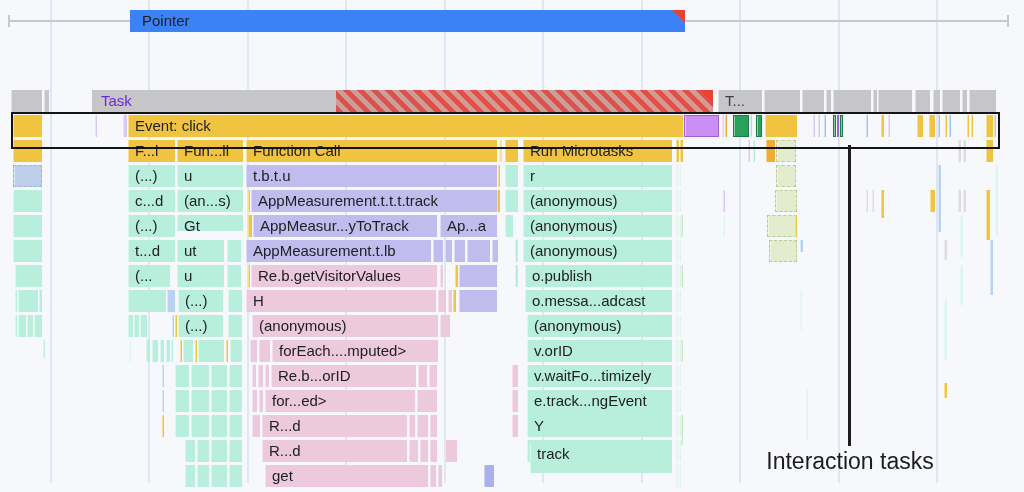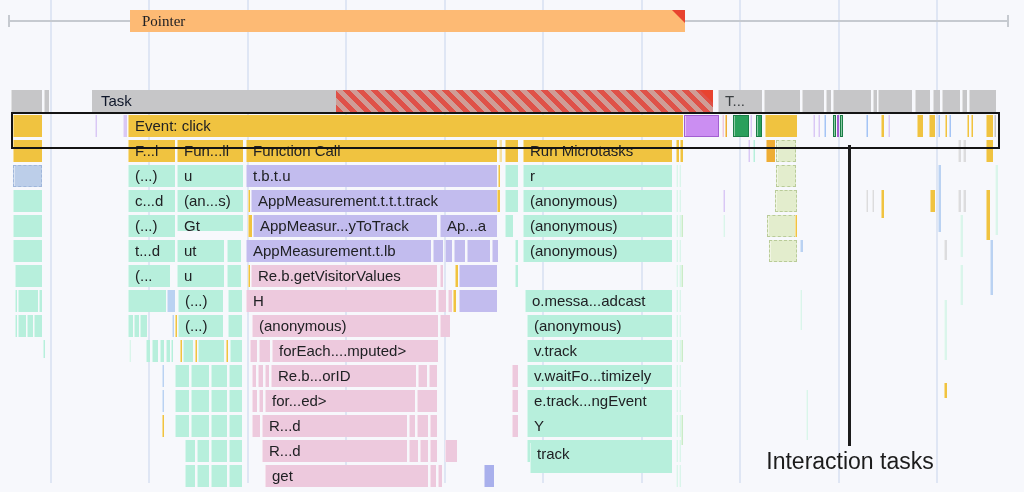--- a/index.html
+++ b/index.html
@@ -24,21 +24,21 @@
   .whisker-tick{position:absolute;width:2px;height:12px;z-index:1;}
   .pointer-bar{
     position:absolute;left:130px;top:10px;width:555px;height:22px;z-index:2;
     font-size:15px;line-height:22px;color:#202124;
   }
   .pointer-bar .lbl{padding-left:12px;}
   .corner-tri{position:absolute;right:0;top:0;width:0;height:0;
     border-left:13px solid transparent;border-top:13px solid #e8432f;}
   
   .task-main{position:absolute;left:92px;top:90px;width:543px;height:22px;z-index:2;
-    font-size:15px;line-height:22px;color:#0f172a;}
+    font-size:15px;line-height:22px;color:#6d28d9;}
   .task-main .lbl{padding-left:9px;position:relative;z-index:2;}
   .task-stripes{position:absolute;left:244px;top:0;width:377px;height:22px;
     background:repeating-linear-gradient(45deg,#df5148 0 5px,#cf9d97 5px 10px);}
   
   .click-bracket{position:absolute;left:9px;top:28px;width:1001px;height:33px;z-index:9;
     border-left:2.5px solid #1c1c1c;border-right:2.5px solid #1c1c1c;border-bottom:2.5px solid #1c1c1c;}
   .click-bracket .big-label{
     position:absolute;left:50%;bottom:-16px;transform:translateX(-50%);
     padding:0 12px;font-size:23px;color:#1c1c1c;background:#f7f8fc;white-space:nowrap;}
   .event-bracket{position:absolute;left:11px;top:112px;width:985px;height:33px;z-index:10;
@@ -60,21 +60,21 @@
     <div class="gridline" style="left: 345px; height: 483px; background: rgb(223, 230, 244);"></div>
     <div class="gridline" style="left: 247px; height: 483px; background: rgb(223, 230, 244);"></div>
     <div class="gridline" style="left: 148px; height: 483px; background: rgb(223, 230, 244);"></div>
     <div class="gridline" style="left: 50px; height: 483px; background: rgb(223, 230, 244);"></div>
 
   <div class="whisker" style="left: 9px; top: 20px; width: 121px; background: rgb(198, 202, 208);"></div>
   <div class="whisker-tick" style="left: 8px; top: 15px; background: rgb(198, 202, 208);"></div>
   <div class="whisker" style="left: 685px; top: 20px; width: 323px; background: rgb(198, 202, 208);"></div>
   <div class="whisker-tick" style="left: 1007px; top: 15px; background: rgb(198, 202, 208);"></div>
 
-  <div class="pointer-bar" style="background: #fdba74; font-family: Liberation Serif, serif;">
+  <div class="pointer-bar" style="background: #3b82f6;">
     <span class="lbl">Pointer</span>
     <div class="corner-tri"></div>
   </div>
 
   <div class="task-main" style="background: rgb(198, 198, 200);">
     <span class="lbl">Task</span>
     <div class="task-stripes">
       <div class="corner-tri"></div>
     </div>
   </div>
@@ -206,20 +206,21 @@
     <div class="bar c-teal" style="left: 15px; top: 265px; width: 27px; height: 22px; background: rgb(183, 239, 220);"></div>
     <div class="bar c-teal" style="left: 128px; top: 265px; width: 42px; height: 22px; background: rgb(183, 239, 220);"><span class="lbl">(...</span></div>
     <div class="bar c-teal" style="left: 177px; top: 265px; width: 47px; height: 22px; background: rgb(183, 239, 220);"><span class="lbl">u</span></div>
     <div class="bar c-teal" style="left: 227px; top: 265px; width: 14px; height: 22px; background: rgb(183, 239, 220);"></div>
     <div class="bar c-yellow" style="left: 248px; top: 265px; width: 2px; height: 22px; background: rgb(240, 195, 64);"></div>
     <div class="bar c-pink" style="left: 251px; top: 265px; width: 186px; height: 22px; background: rgb(237, 201, 221);"><span class="lbl">Re.b.getVisitorValues</span></div>
     <div class="bar c-pink" style="left: 440px; top: 265px; width: 3px; height: 22px; background: rgb(237, 201, 221);"></div>
     <div class="bar c-yellow" style="left: 455px; top: 265px; width: 3px; height: 22px; background: rgb(240, 195, 64);"></div>
     <div class="bar c-purple" style="left: 459px; top: 265px; width: 38px; height: 22px; background: rgb(194, 188, 238);"></div>
     <div class="bar c-teal" style="left: 515px; top: 265px; width: 3px; height: 22px; background: rgb(183, 239, 220);"></div>
+    <div class="bar c-teal" style="left: 525px; top: 265px; width: 147px; height: 22px; background: rgb(183, 239, 220);"><span class="lbl">o.publish</span></div>
     <div class="bar c-teal_l" style="left: 676px; top: 265px; width: 2px; height: 22px; background: rgb(218, 245, 235);"></div>
     <div class="bar c-teal_l" style="left: 679px; top: 265px; width: 2px; height: 22px; background: rgb(218, 245, 235);"></div>
     <div class="bar c-green_l" style="left: 681px; top: 265px; width: 2px; height: 22px; background: rgb(201, 236, 199);"></div>
     <div class="bar c-teal_l" style="left: 960px; top: 265px; width: 3px; height: 40px; background: rgb(218, 245, 235);"></div>
     <div class="bar c-teal" style="left: 15px; top: 290px; width: 2px; height: 22px; background: rgb(183, 239, 220);"></div>
     <div class="bar c-teal" style="left: 18px; top: 290px; width: 20px; height: 22px; background: rgb(183, 239, 220);"></div>
     <div class="bar c-teal" style="left: 39px; top: 290px; width: 3px; height: 22px; background: rgb(183, 239, 220);"></div>
     <div class="bar c-teal" style="left: 128px; top: 290px; width: 38px; height: 22px; background: rgb(183, 239, 220);"></div>
     <div class="bar c-blue_l" style="left: 167px; top: 290px; width: 8px; height: 22px; background: rgb(186, 210, 242);"></div>
     <div class="bar c-teal" style="left: 178px; top: 290px; width: 45px; height: 22px; background: rgb(183, 239, 220);"><span class="lbl">(...)</span></div>
@@ -259,21 +260,21 @@
     <div class="bar c-teal" style="left: 171px; top: 340px; width: 2px; height: 22px; background: rgb(183, 239, 220);"></div>
     <div class="bar c-yellow" style="left: 180px; top: 340px; width: 2px; height: 22px; background: rgb(240, 195, 64);"></div>
     <div class="bar c-teal" style="left: 183px; top: 340px; width: 10px; height: 22px; background: rgb(183, 239, 220);"></div>
     <div class="bar c-yellow" style="left: 195px; top: 340px; width: 2px; height: 22px; background: rgb(240, 195, 64);"></div>
     <div class="bar c-teal" style="left: 198px; top: 340px; width: 26px; height: 22px; background: rgb(183, 239, 220);"></div>
     <div class="bar c-yellow" style="left: 226px; top: 340px; width: 2px; height: 22px; background: rgb(240, 195, 64);"></div>
     <div class="bar c-teal" style="left: 230px; top: 340px; width: 12px; height: 22px; background: rgb(183, 239, 220);"></div>
     <div class="bar c-pink" style="left: 250px; top: 340px; width: 7px; height: 22px; background: rgb(237, 201, 221);"></div>
     <div class="bar c-pink" style="left: 259px; top: 340px; width: 11px; height: 22px; background: rgb(237, 201, 221);"></div>
     <div class="bar c-pink" style="left: 272px; top: 340px; width: 166px; height: 22px; background: rgb(237, 201, 221);"><span class="lbl">forEach....mputed&gt;</span></div>
-    <div class="bar c-teal" style="left: 527px; top: 340px; width: 145px; height: 22px; background: rgb(183, 239, 220);"><span class="lbl">v.track</span></div>
+    <div class="bar c-teal" style="left: 527px; top: 340px; width: 145px; height: 22px; background: rgb(183, 239, 220);"><span class="lbl">v.orID</span></div>
     <div class="bar c-teal_l" style="left: 676px; top: 340px; width: 2px; height: 22px; background: rgb(218, 245, 235);"></div>
     <div class="bar c-teal_l" style="left: 679px; top: 340px; width: 2px; height: 22px; background: rgb(218, 245, 235);"></div>
     <div class="bar c-green_l" style="left: 681px; top: 340px; width: 2px; height: 22px; background: rgb(201, 236, 199);"></div>
     <div class="bar c-blue_l" style="left: 162px; top: 365px; width: 2px; height: 22px; background: rgb(186, 210, 242);"></div>
     <div class="bar c-teal" style="left: 175px; top: 365px; width: 14px; height: 22px; background: rgb(183, 239, 220);"></div>
     <div class="bar c-teal" style="left: 191px; top: 365px; width: 18px; height: 22px; background: rgb(183, 239, 220);"></div>
     <div class="bar c-teal" style="left: 211px; top: 365px; width: 16px; height: 22px; background: rgb(183, 239, 220);"></div>
     <div class="bar c-teal" style="left: 229px; top: 365px; width: 13px; height: 22px; background: rgb(183, 239, 220);"></div>
     <div class="bar c-pink" style="left: 252px; top: 365px; width: 4px; height: 22px; background: rgb(237, 201, 221);"></div>
     <div class="bar c-pink" style="left: 258px; top: 365px; width: 5px; height: 22px; background: rgb(237, 201, 221);"></div>

